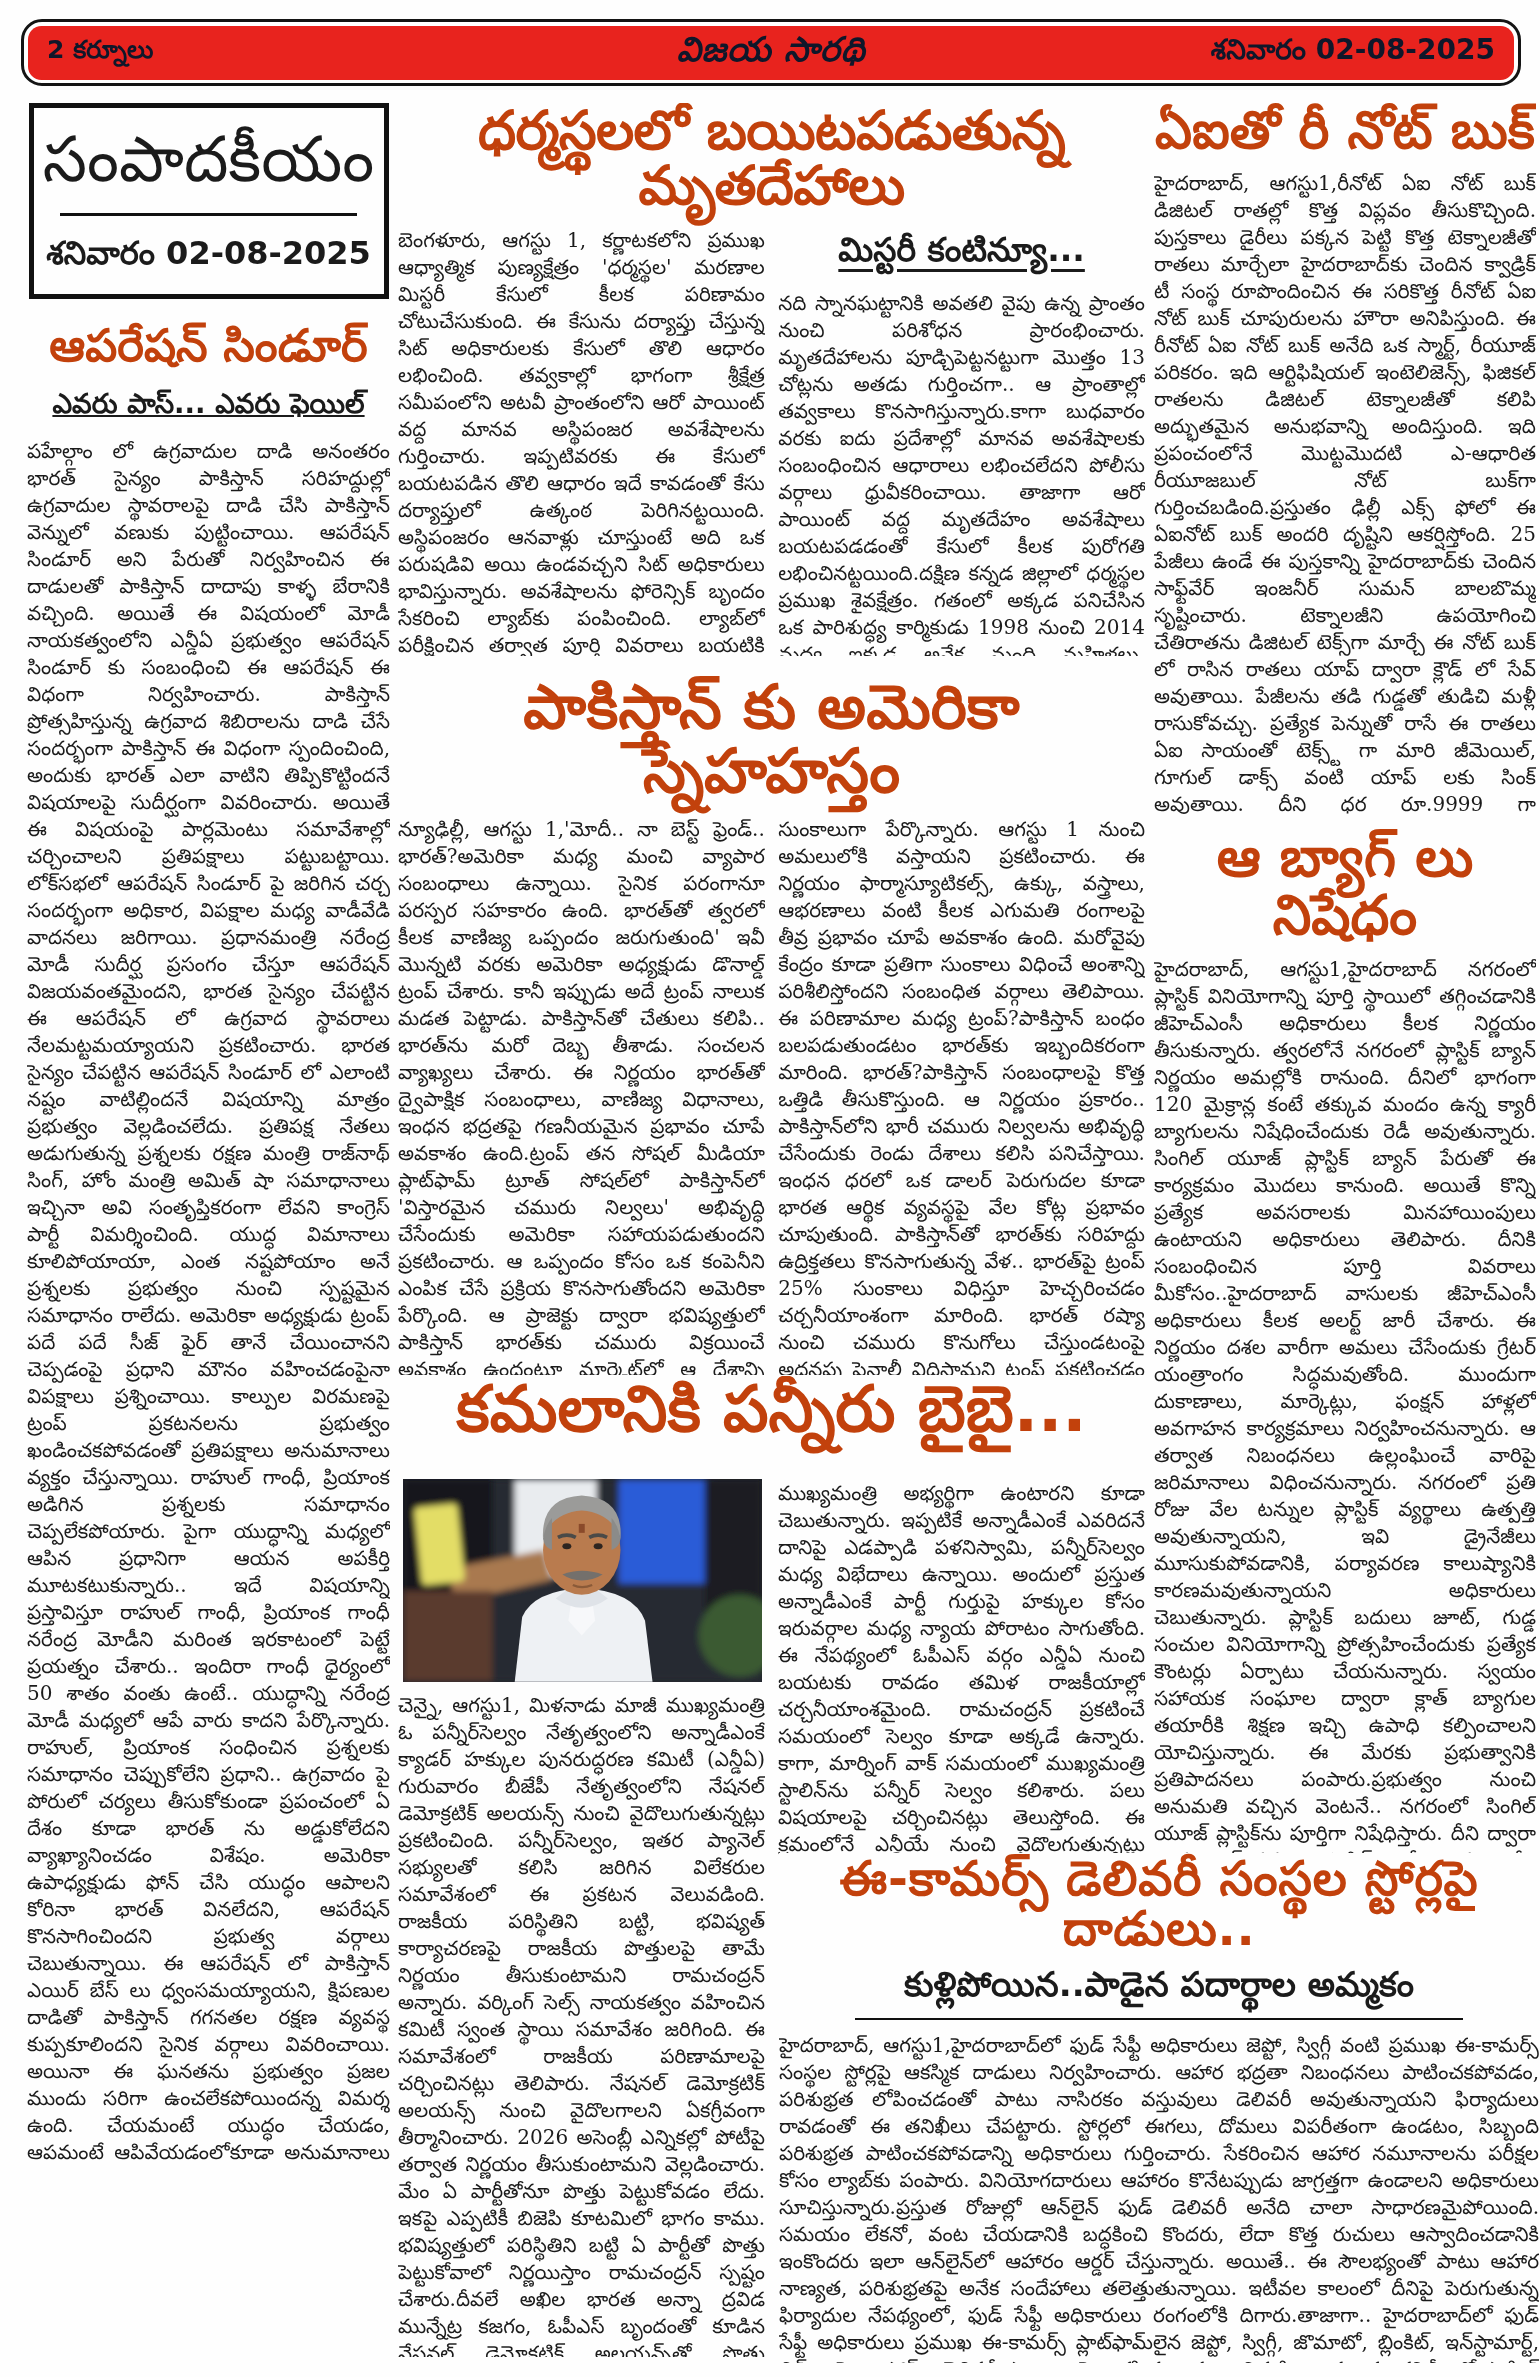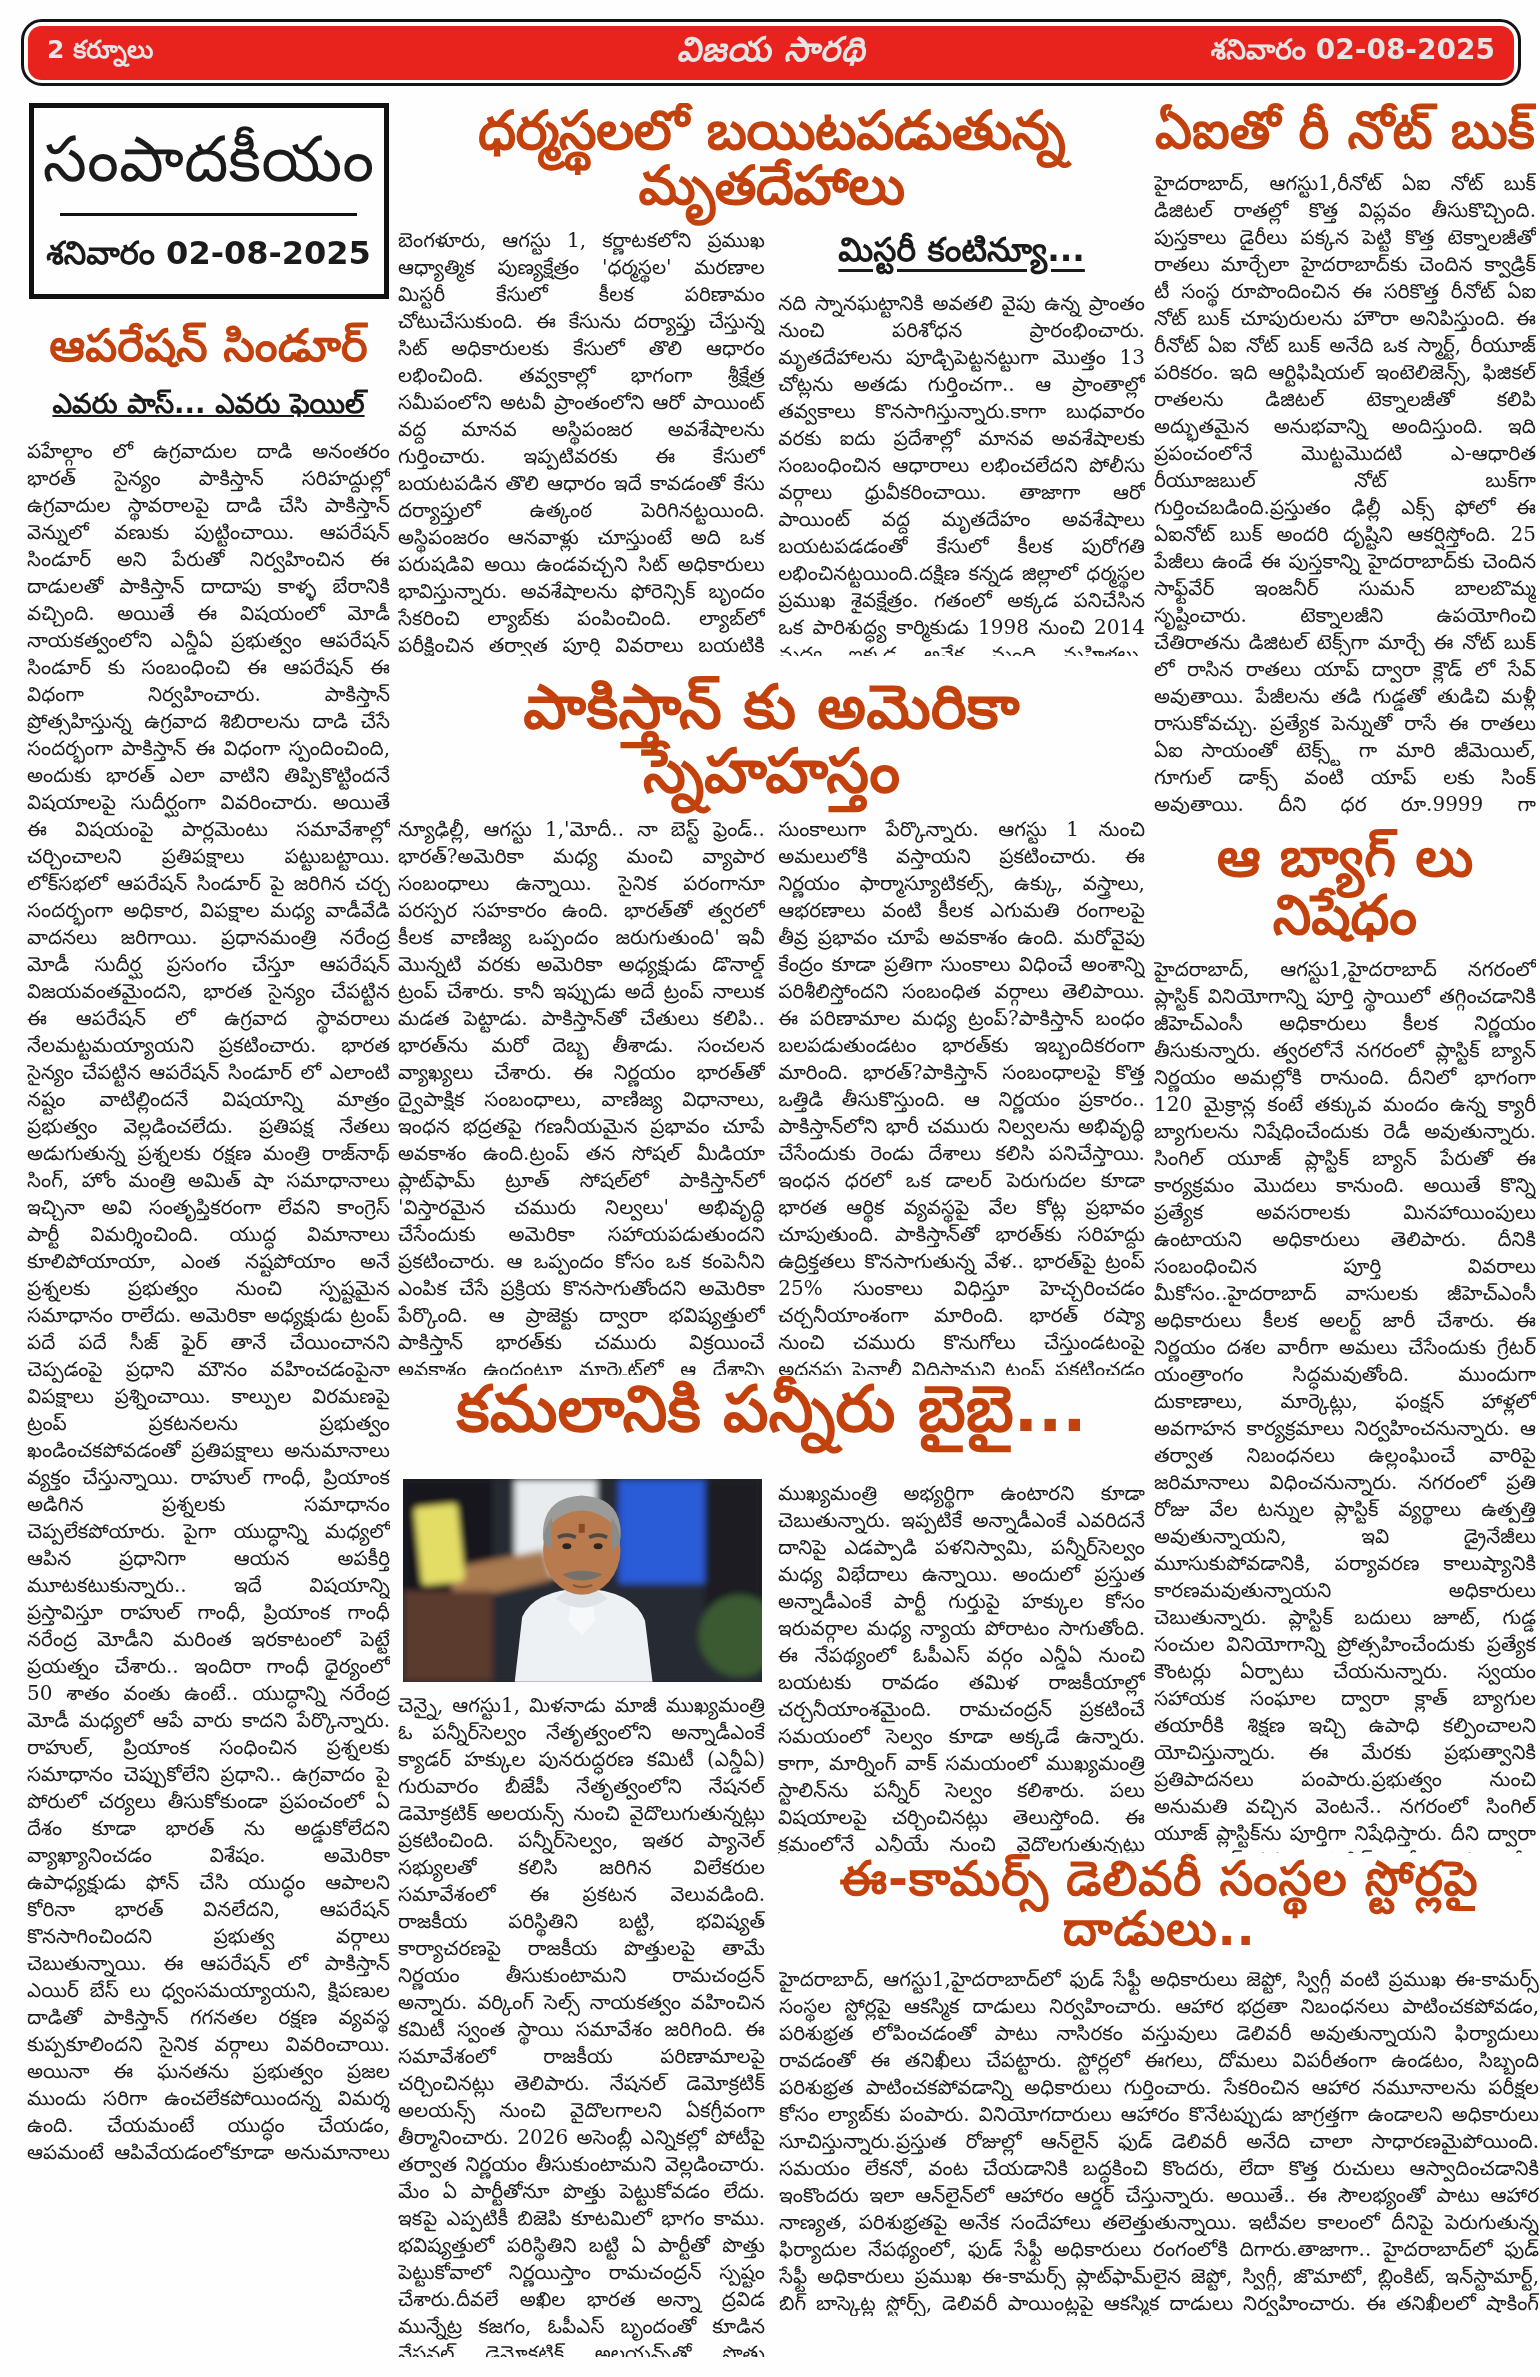--- a/index.html
+++ b/index.html
@@ -2,21 +2,21 @@
 <html style="font-size:12px"><head>
 <meta charset="utf-8">
 <style>
   html,body{margin:0;padding:0;background:#e9e9e9;}
   .page{position:relative;width:1541px;height:2377px;background:#fefefe;overflow:hidden;
         font-family:"DejaVu Serif","Liberation Serif",serif;color:#1b1b1b;}
   
   .header-outer{position:absolute;left:21px;top:19.4px;width:1500px;height:67px;
         border:3px solid #141414;border-radius:21px;background:#ffffff;padding:3.7px;box-sizing:border-box;}
   .header-inner{width:100%;height:100%;background:#e8231e;border-radius:13.4px;position:relative;
-        display:flex;align-items:center;box-sizing:border-box;padding:0 19.4px;color:#e5e5e5;}
+        display:flex;align-items:center;box-sizing:border-box;padding:0 19.4px;color:#0f172a;}
   .hdr-left{font-size:25px;font-weight:bold;font-family:"DejaVu Sans","Liberation Sans",sans-serif;}
   .hdr-center{position:absolute;left:0;right:0;text-align:center;font-size:34px;font-weight:900;
         font-style:italic;font-family:"DejaVu Sans","Liberation Sans",sans-serif;letter-spacing:0.7px;}
   .hdr-right{margin-left:auto;font-size:28px;font-weight:bold;font-family:"DejaVu Sans","Liberation Sans",sans-serif;}
   
   .body-text{font-size:20px;line-height:27px;text-align:justify;word-spacing:1.5px;}
   .headline{font-family:"DejaVu Sans","Liberation Sans",sans-serif;font-weight:900;color:#c2410c;text-align:center;}
   .subhead{font-family:"DejaVu Sans","Liberation Sans",sans-serif;font-weight:bold;text-align:center;}
   
   .col-a{position:absolute;left:27px;top:100px;width:363px;height:2244px;overflow:hidden;}
@@ -143,17 +143,18 @@
 
   <div class="col-d">
     <div class="headline ai-headline">ఏఐతో రీ నోట్ బుక్</div>
     <div class="body-text ai-body">హైదరాబాద్, ఆగస్టు1,రీనోట్ ఏఐ నోట్ బుక్ డిజిటల్ రాతల్లో కొత్త విప్లవం తీసుకొచ్చింది. పుస్తకాలు డైరీలు పక్కన పెట్టి కొత్త టెక్నాలజీతో రాతలు మార్చేలా హైదరాబాద్‌కు చెందిన క్వాడ్రిక్ టీ సంస్థ రూపొందించిన ఈ సరికొత్త రీనోట్ ఏఐ నోట్ బుక్ చూపురులను హౌరా అనిపిస్తుంది. ఈ రీనోట్ ఏఐ నోట్ బుక్ అనేది ఒక స్మార్ట్, రీయూజ్ పరికరం. ఇది ఆర్టిఫిషియల్ ఇంటెలిజెన్స్, ఫిజికల్ రాతలను డిజిటల్ టెక్నాలజీతో కలిపి అద్భుతమైన అనుభవాన్ని అందిస్తుంది. ఇది ప్రపంచంలోనే మొట్టమొదటి ఎ-ఆధారిత రీయూజబుల్ నోట్ బుక్‌గా గుర్తించబడింది.ప్రస్తుతం ఢిల్లీ ఎక్స్ ఫోలో ఈ ఏఐనోట్ బుక్ అందరి దృష్టిని ఆకర్షిస్తోంది. 25 పేజీలు ఉండే ఈ పుస్తకాన్ని హైదరాబాద్‌కు చెందిన సాఫ్ట్‌వేర్ ఇంజనీర్ సుమన్ బాలబొమ్మ సృష్టించారు. టెక్నాలజీని ఉపయోగించి చేతిరాతను డిజిటల్ టెక్స్‌గా మార్చే ఈ నోట్ బుక్ లో రాసిన రాతలు యాప్ ద్వారా క్లౌడ్ లో సేవ్ అవుతాయి. పేజీలను తడి గుడ్డతో తుడిచి మళ్లీ రాసుకోవచ్చు. ప్రత్యేక పెన్నుతో రాసే ఈ రాతలు ఏఐ సాయంతో టెక్స్ట్ గా మారి జీమెయిల్, గూగుల్ డాక్స్ వంటి యాప్ లకు సింక్ అవుతాయి. దీని ధర రూ.9999 గా నిర్ణయించారు. ప్రారంభ విడతలో టన్ 100 యూనిట్లు అమ్ముడుపోయాయని సంస్థ తెలిపింది. ఇండియన్ టెక్నాలజీ ప్రపంచంలో ఈ ఆవిష్కరణ ఒక కీలక సుమన్ గా నిలిచిపోతుందని టెక్ నిపుణులు అభిప్రాయపడుతున్నారు.</div>
     <div class="headline bag-headline">ఆ బ్యాగ్ లు నిషేధం</div>
     <div class="body-text bag-body">హైదరాబాద్, ఆగస్టు1,హైదరాబాద్ నగరంలో ప్లాస్టిక్ వినియోగాన్ని పూర్తి స్థాయిలో తగ్గించడానికి జీహెచ్ఎంసీ అధికారులు కీలక నిర్ణయం తీసుకున్నారు. త్వరలోనే నగరంలో ప్లాస్టిక్ బ్యాన్ నిర్ణయం అమల్లోకి రానుంది. దీనిలో భాగంగా 120 మైక్రాన్ల కంటే తక్కువ మందం ఉన్న క్యారీ బ్యాగులను నిషేధించేందుకు రెడీ అవుతున్నారు. సింగిల్ యూజ్ ప్లాస్టిక్ బ్యాన్ పేరుతో ఈ కార్యక్రమం మొదలు కానుంది. అయితే కొన్ని ప్రత్యేక అవసరాలకు మినహాయింపులు ఉంటాయని అధికారులు తెలిపారు. దీనికి సంబంధించిన పూర్తి వివరాలు మీకోసం..హైదరాబాద్ వాసులకు జీహెచ్ఎంసీ అధికారులు కీలక అలర్ట్ జారీ చేశారు. ఈ నిర్ణయం దశల వారీగా అమలు చేసేందుకు గ్రేటర్ యంత్రాంగం సిద్ధమవుతోంది. ముందుగా దుకాణాలు, మార్కెట్లు, ఫంక్షన్ హాళ్లలో అవగాహన కార్యక్రమాలు నిర్వహించనున్నారు. ఆ తర్వాత నిబంధనలు ఉల్లంఘించే వారిపై జరిమానాలు విధించనున్నారు. నగరంలో ప్రతి రోజు వేల టన్నుల ప్లాస్టిక్ వ్యర్థాలు ఉత్పత్తి అవుతున్నాయని, ఇవి డ్రైనేజీలు మూసుకుపోవడానికి, పర్యావరణ కాలుష్యానికి కారణమవుతున్నాయని అధికారులు చెబుతున్నారు. ప్లాస్టిక్ బదులు జూట్, గుడ్డ సంచుల వినియోగాన్ని ప్రోత్సహించేందుకు ప్రత్యేక కౌంటర్లు ఏర్పాటు చేయనున్నారు. స్వయం సహాయక సంఘాల ద్వారా క్లాత్ బ్యాగుల తయారీకి శిక్షణ ఇచ్చి ఉపాధి కల్పించాలని యోచిస్తున్నారు. ఈ మేరకు ప్రభుత్వానికి ప్రతిపాదనలు పంపారు.ప్రభుత్వం నుంచి అనుమతి వచ్చిన వెంటనే.. నగరంలో సింగిల్ యూజ్ ప్లాస్టిక్‌ను పూర్తిగా నిషేధిస్తారు. దీని ద్వారా హైదరాబాద్ నగరాన్ని ప్లాస్టిక్ క్యారీ బ్యాగులు లేని నగరంగా మార్చాలని జీహెచ్ఎంసీ అధికారులు భావిస్తున్నారు. ప్లాస్టిక్ బ్యాన్ నిబంధనలను తెలంగాణ కోర్ అర్బన్ రీజియన్ (టీసీయూఆర్) వరకు అమలు చేయాలని యోచనలో ఉన్నారు.</div>
   </div>
 
   <div class="sec sec-ecom">
     <div class="headline ecom-headline">ఈ-కామర్స్ డెలివరీ సంస్థల స్టోర్లపై దాడులు..</div>
+    <div class="subhead ecom-subhead">కుళ్లిపోయిన..పాడైన పదార్థాల అమ్మకం</div>
     <div class="body-text ecom-body">హైదరాబాద్, ఆగస్టు1,హైదరాబాద్‌లో ఫుడ్ సేఫ్టీ అధికారులు జెప్టో, స్విగ్గీ వంటి ప్రముఖ ఈ-కామర్స్ సంస్థల స్టోర్లపై ఆకస్మిక దాడులు నిర్వహించారు. ఆహార భద్రతా నిబంధనలు పాటించకపోవడం, పరిశుభ్రత లోపించడంతో పాటు నాసిరకం వస్తువులు డెలివరీ అవుతున్నాయని ఫిర్యాదులు రావడంతో ఈ తనిఖీలు చేపట్టారు. స్టోర్లలో ఈగలు, దోమలు విపరీతంగా ఉండటం, సిబ్బంది పరిశుభ్రత పాటించకపోవడాన్ని అధికారులు గుర్తించారు. సేకరించిన ఆహార నమూనాలను పరీక్షల కోసం ల్యాబ్‌కు పంపారు. వినియోగదారులు ఆహారం కొనేటప్పుడు జాగ్రత్తగా ఉండాలని అధికారులు సూచిస్తున్నారు.ప్రస్తుత రోజుల్లో ఆన్‌లైన్ ఫుడ్ డెలివరీ అనేది చాలా సాధారణమైపోయింది. సమయం లేకనో, వంట చేయడానికి బద్ధకించి కొందరు, లేదా కొత్త రుచులు ఆస్వాదించడానికి ఇంకొందరు ఇలా ఆన్‌లైన్‌లో ఆహారం ఆర్డర్ చేస్తున్నారు. అయితే.. ఈ సౌలభ్యంతో పాటు ఆహార నాణ్యత, పరిశుభ్రతపై అనేక సందేహాలు తలెత్తుతున్నాయి. ఇటీవల కాలంలో దీనిపై పెరుగుతున్న ఫిర్యాదుల నేపథ్యంలో, ఫుడ్ సేఫ్టీ అధికారులు రంగంలోకి దిగారు.తాజాగా.. హైదరాబాద్‌లో ఫుడ్ సేఫ్టీ అధికారులు ప్రముఖ ఈ-కామర్స్ ప్లాట్‌ఫామ్‌లైన జెప్టో, స్విగ్గీ, జొమాటో, బ్లింకిట్, ఇన్‌స్టామార్ట్, బిగ్ బాస్కెట్ల స్టోర్స్, డెలివరీ పాయింట్లపై ఆకస్మిక దాడులు నిర్వహించారు. ఈ తనిఖీలలో షాకింగ్ నిజాలు బయటపడ్డాయి. ఈ సంస్థల స్టోర్‌లలో ఆహార భద్రతా నిబంధనలు అస్సలు పాటించడం లేదని అధికారులు గుర్తించినట్లు సమాచారం.ఆన్‌లైన్‌లో ఆర్డర్ పెడితే నాసిరకం వస్తువులు డెలివరీ అవుతున్నాయని జీహెచ్ఎంసీకి (గ్రేటర్ హైదరాబాద్ మున్సిపల్ కార్పొరేషన్) పెద్ద సంఖ్యలో ఫిర్యాదులు అందాయి. ఈ ఫిర్యాదుల ఆధారంగా.. నగరవ్యాప్తంగా 27 స్టోర్‌లలో ఫుడ్ సేఫ్టీ అధికారులు తనిఖీలు చేసి.. 36 ఆహార నమూనాలను సేకరించారు. వీటిని తదుపరి పరీక్షల కోసం ఫుడ్ సేఫ్టీ ల్యాబ్‌కు పంపారు.తనిఖీలలో స్టోర్‌లలో ఈగలు, దోమలు విపరీతంగా తిరుగుతున్నట్లు అధికారులు గమనించారు. అంతేకాదు.. అక్కడ పనిచేసే సిబ్బంది ఎలాంటి ఫుడ్ సేఫ్టీ ప్రమాణాలు పాటించడం లేదని, పరిశుభ్రతకు అస్సలు ప్రాధాన్యత ఇవ్వడం లేదని అధికారులు వెల్లడించారు.</div>
   </div>
 
 </div>
 
 
 </body></html>

